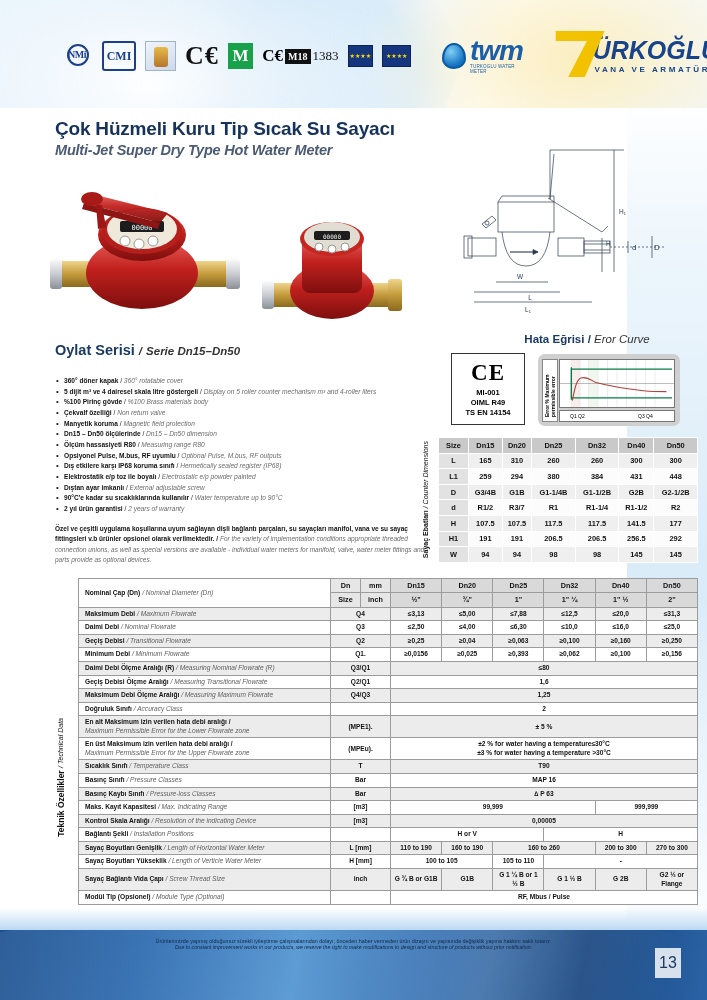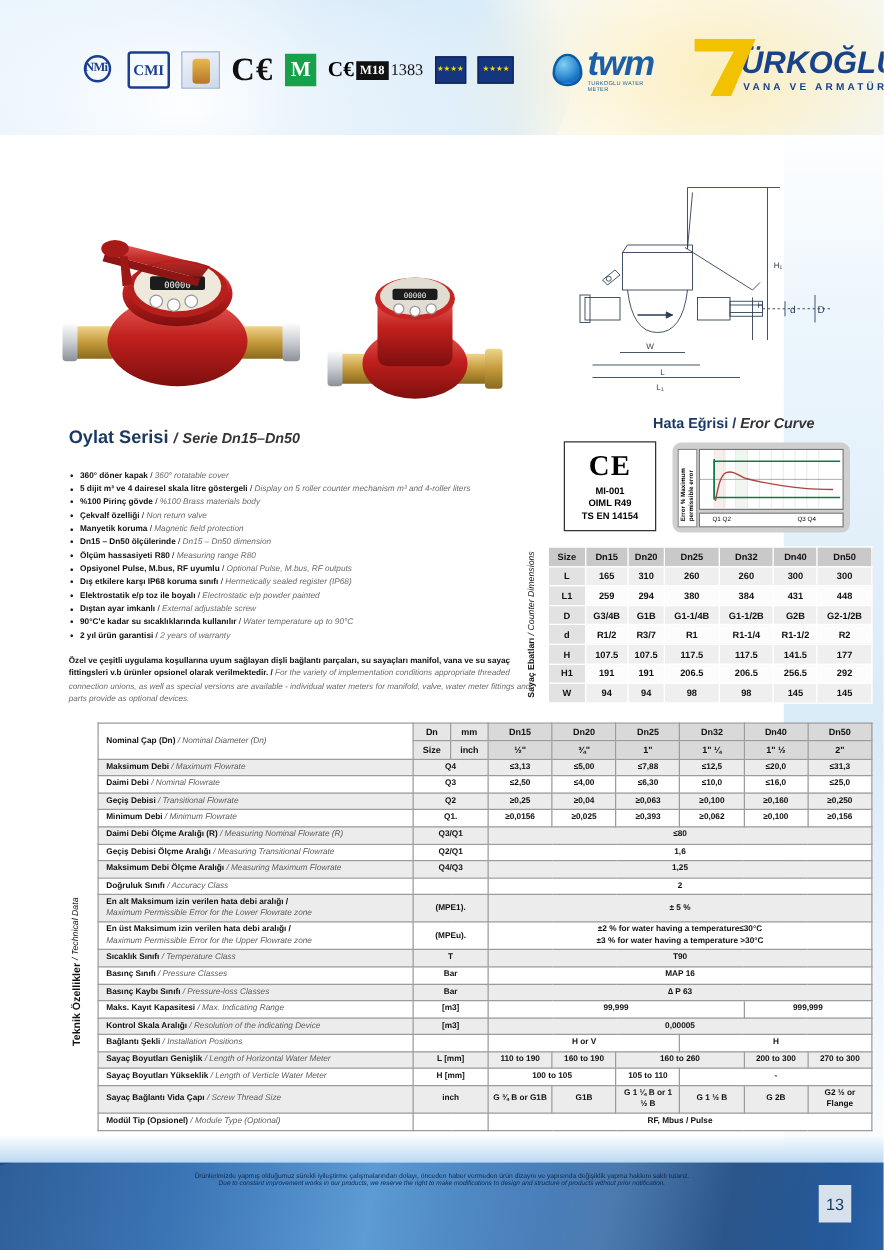--- a/index.html
+++ b/index.html
@@ -167,21 +167,21 @@
   .feat-list li b { font-weight: bold; }
   .feat-list li i { font-style: italic; color:#6b6b6b; font-weight: normal; }
   .note { margin-top: 9px; width: 370px; }
   .note p { font-size: 6.5px; line-height: 1.62; color:#111; }
   .note .tr { font-weight: bold; }
   .note .en { font-style: italic; color:#6b6b6b; }
 
   
   .curve-wrap { position:absolute; left:440px; top:333px; width:258px; }
   .curve-title { text-align:center; font-size:11.5px; color:#1b3a63; font-weight:bold; margin-left:36px;}
-  .curve-title i { font-style: italic; font-weight: bold; color:#333;}
+  .curve-title i { font-style: italic; font-weight: normal; color:#333;}
   .ce-box {
     position:absolute; left:11px; top:20px; width:74px; height:72px;
     background:#fff; border:1px solid #333; display:flex; flex-direction:column;
     align-items:center; justify-content:center;
   }
   .ce-box .ce {
     font-size: 23px; font-weight:bold; font-family:"Liberation Serif",serif; letter-spacing:1px;
   }
   .ce-box .lines { font-size: 7.5px; font-weight:bold; text-align:center; line-height:1.35; margin-top:2px;}
   .curve-box {
@@ -252,21 +252,21 @@
 
   
   .footer {
     position:absolute; left:0; top:938px; width:707px; text-align:center;
   }
   .footer .tr { font-size:5.4px; color:#10294a; }
   .footer .en { font-size:5.2px; color:#10294a; font-style:italic; }
   .pagenum {
     position:absolute; right:26px; bottom:22px; width:26px; height:30px;
     background: rgba(255,255,255,.82); display:flex; align-items:center; justify-content:center;
-    font-size:13px; color:#1b3a63; font-weight:normal;
+    font-size:16px; color:#1b3a63; font-weight:normal;
   }
 </style>
 </head>
 <body>
 
 <div class="page">
 
   <div class="bg-top"></div>
   <div class="bg-right"></div>
   <div class="bottom-fade"></div>
@@ -301,20 +301,24 @@
       </div>
     </div>
 
     <div class="turkoglu">
       <div class="seven"></div>
       <div class="name">ÜRKOĞLU</div>
       <div class="tag">VANA VE ARMATÜR</div>
     </div>
   </div>
 
+  <div class="title-block">
+    <div class="title-tr">Çok Hüzmeli Kuru Tip Sıcak Su Sayacı</div>
+    <div class="title-en">Multi-Jet Super Dry Type Hot Water Meter</div>
+  </div>
 
   <div class="photos">
     <svg width="380" height="160" viewBox="0 0 380 160">
       <defs>
         <linearGradient id="red1" x1="0" y1="0" x2="0" y2="1">
           <stop offset="0%" stop-color="#e8615c"></stop>
             <stop offset="45%" stop-color="#c1201d"></stop>
             <stop offset="100%" stop-color="#7d0f0e"></stop>
         </linearGradient>
         <linearGradient id="brass1" x1="0" y1="0" x2="0" y2="1">

